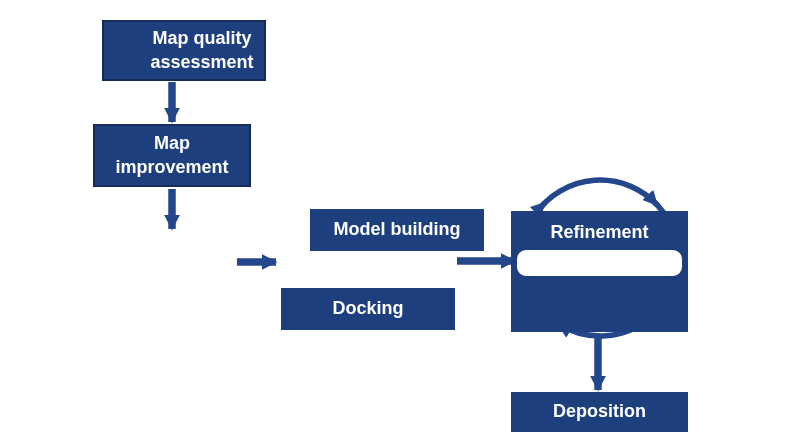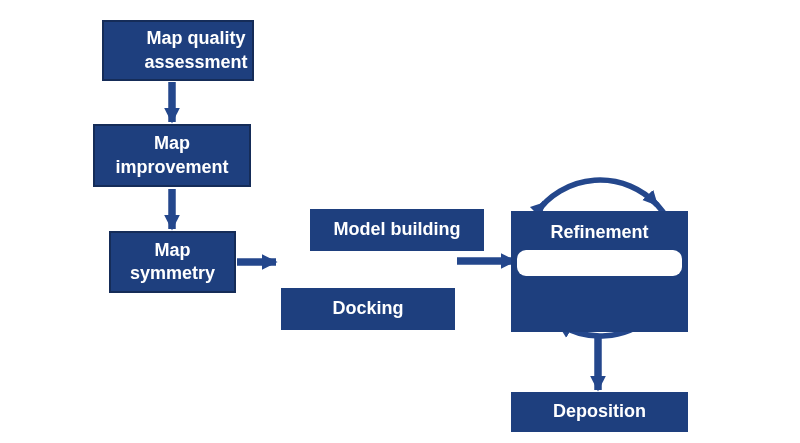--- a/index.html
+++ b/index.html
@@ -17,21 +17,21 @@
   .arrow-layer{position:absolute;left:0;top:0;width:800px;height:443px;z-index:0;}
   .arrow-layer path{stroke:var(--arrow);fill:none;}
   .arrow-layer .head{fill:var(--arrow);stroke:none;}
   .node{
     position:absolute;z-index:1;background:var(--box-fill);color:var(--text);
     display:flex;align-items:center;justify-content:center;text-align:center;
     font-size:18px;font-weight:700;line-height:1.3;box-sizing:border-box;
     padding:0 10px;
   }
   .node.bordered{border:2px solid var(--box-border);}
-  .node-map-quality{left:102px;top:20px;width:152px;height:61px;padding-left:46px;}
+  .node-map-quality{left:102px;top:20px;width:164px;height:61px;padding-left:46px;}
   .node-map-improvement{left:93px;top:124px;width:158px;height:63px;align-items:center;}
   .node-map-symmetry{left:109px;top:231px;width:127px;height:62px;}
   .node-model-building{left:264px;top:209px;width:174px;height:42px;margin-left:46px;}
   .node-docking{left:281px;top:271px;width:174px;height:42px;margin-top:17px;}
   .cycle-group{
     position:absolute;z-index:1;left:511px;top:211px;width:177px;height:121px;
     background:var(--box-fill);
   }
   .cycle-row{
     position:absolute;left:0;width:100%;display:flex;align-items:center;justify-content:center;
@@ -77,23 +77,20 @@
   </svg>
 
   <div class="node bordered node-map-quality">
     <span>Map quality assessment</span>
   </div>
 
   <div class="node bordered node-map-improvement">
     <span>Map improvement</span>
   </div>
 
-  <div class="node bordered node-map-symmetry">
-    <span>Map symmetry</span>
-  </div>
 
   <div class="node node-model-building">
     <span>Model building</span>
   </div>
 
   <div class="node node-docking">
     <span>Docking</span>
   </div>
 
   <div class="cycle-group">

